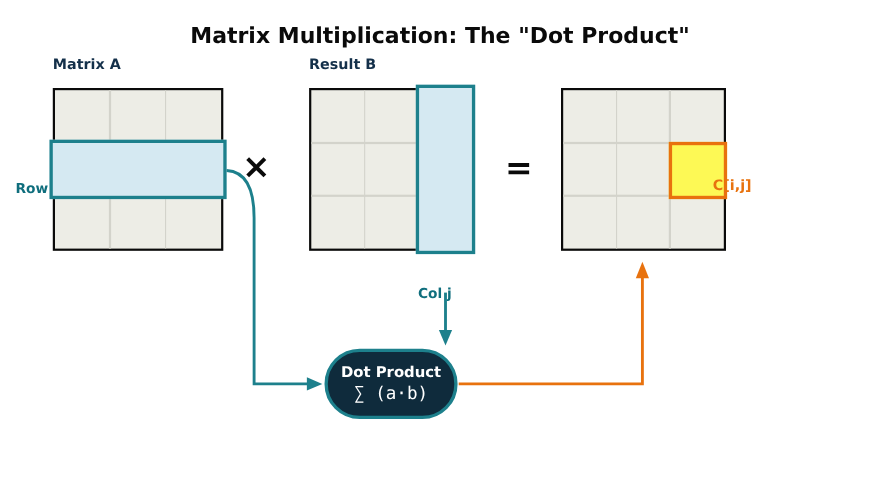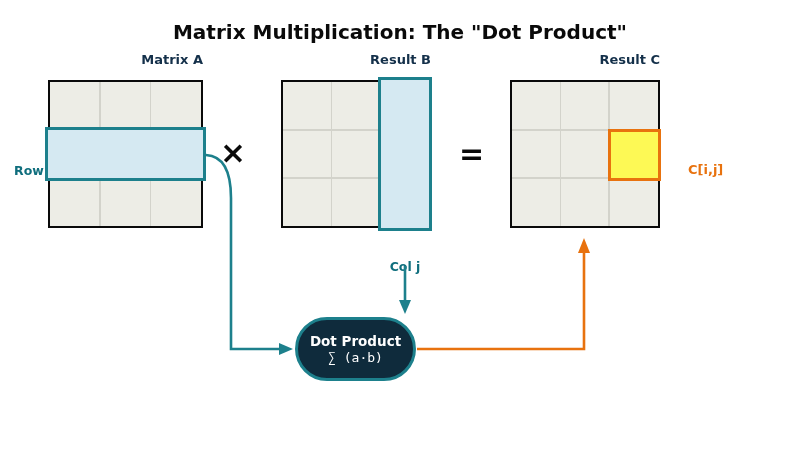--- a/index.html
+++ b/index.html
@@ -5,50 +5,50 @@
   html,body{margin:0;padding:0;background:#ffffff;}
   .stage{
     position:relative;width:800px;height:450px;background:#ffffff;overflow:hidden;
     font-family:"DejaVu Sans","Liberation Sans",sans-serif;
   }
   .title{
     position:absolute;left:0;top:20px;width:800px;text-align:center;
     font-size:20px;font-weight:bold;color:var(--black);
   }
   .mlabel{
-    position:absolute;top:52px;text-align:right;
+    position:absolute;top:52px;text-align:left;
     font-size:13px;font-weight:bold;color:var(--navy);
   }
   .matrix{
     position:absolute;box-sizing:border-box;
     background:var(--matrix_fill);border:2.5px solid var(--black);
   }
   .gline{position:absolute;background:var(--grid_line);}
   .gv{top:0;bottom:0;width:1.6px;}
   .gh{left:0;right:0;height:1.6px;}
   .gv1{left:calc(33.333% - 1px);} .gv2{left:calc(66.667% - 1px);}
   .gh1{top:calc(33.333% - 1px);}  .gh2{top:calc(66.667% - 1px);}
   .hl{position:absolute;box-sizing:border-box;border:3px solid var(--teal);background:var(--highlight_blue);}
   .row-hl{left:45px;top:127px;width:161px;height:54px;}
   .col-hl{left:378px;top:77px;width:54px;height:154px;}
   .cell-hl{left:608px;top:129px;width:53px;height:52px;background:var(--yellow);border-color:var(--orange);}
   .side-label{position:absolute;font-size:12.5px;font-weight:bold;color:var(--teal_text);margin-top:15px;}
   .row-label{left:14px;top:148px;}
-  .col-label{left:380px;top:244px;width:50px;text-align:center;}
-  .cell-label{left:688px;top:147px;color:var(--orange);font-size:13px;}
+  .col-label{left:380px;top:244px;width:50px;text-align:left;}
+  .cell-label{left:648px;top:147px;color:var(--orange);font-size:13px;}
   .op{position:absolute;font-weight:900;color:var(--black);}
   .op-mul{left:220px;top:134px;font-size:31px;}
   .op-eq{left:459px;top:136px;font-size:30px;}
   .dp-node{
     position:absolute;left:295px;top:317px;width:121px;height:64px;box-sizing:border-box;
     background:var(--dark_node);border:3.5px solid var(--teal);border-radius:33px;
     display:flex;flex-direction:column;align-items:center;justify-content:center;gap:1px;text-align:right;
   }
   .dp-title{font-size:13.5px;font-weight:bold;color:#ffffff;}
-  .dp-formula{font-size:13px;color:#ffffff;font-family:"DejaVu Sans Mono","Liberation Mono",monospace;}
+  .dp-formula{font-size:16px;color:#ffffff;font-family:"DejaVu Sans Mono","Liberation Mono",monospace;}
   .arrows{position:absolute;left:0;top:0;pointer-events:none;}
   .teal-stroke{stroke:var(--teal);fill:none;stroke-width:2.6px;}
   .teal-fill{fill:var(--teal);}
   .orange-stroke{stroke:var(--orange);fill:none;stroke-width:2.6px;}
   .orange-fill{fill:var(--orange);}
 </style>
 </head>
 <body>
 
 <div class="stage">
@@ -72,21 +72,20 @@
     <div class="gline gv gv1"></div>
     <div class="gline gv gv2"></div>
     <div class="gline gh gh1"></div>
     <div class="gline gh gh2"></div>
   </div>
   <div class="hl col-hl"></div>
   <div class="side-label col-label">Col j</div>
 
   <div class="op op-eq">=</div>
 
-  <div class="mlabel" style="left:510px;width:150px;">Result C</div>
   <div class="matrix" style="left:510px;top:80px;width:150px;height:148px;">
     <div class="gline gv gv1"></div>
     <div class="gline gv gv2"></div>
     <div class="gline gh gh1"></div>
     <div class="gline gh gh2"></div>
   </div>
   <div class="hl cell-hl"></div>
   <div class="side-label cell-label">C[i,j]</div>
 
   <div class="dp-node">

